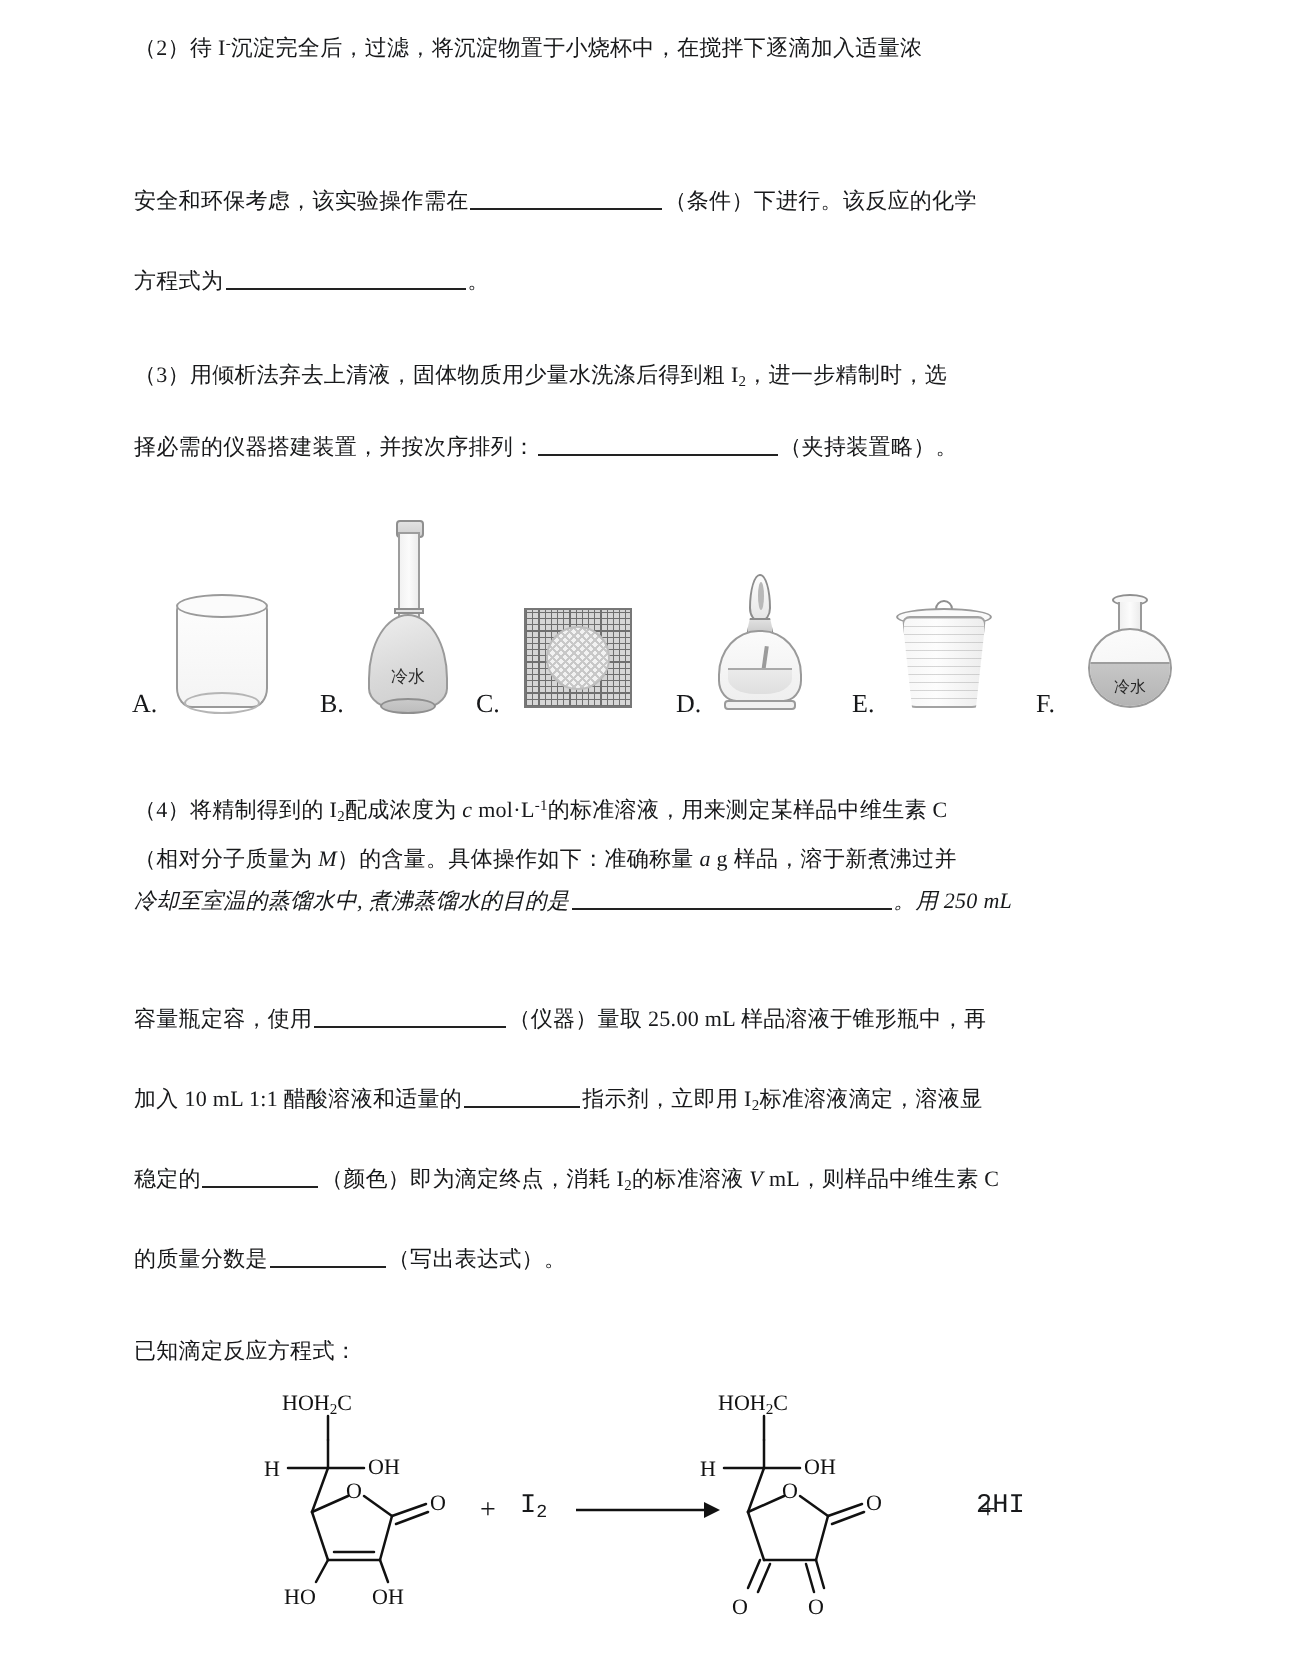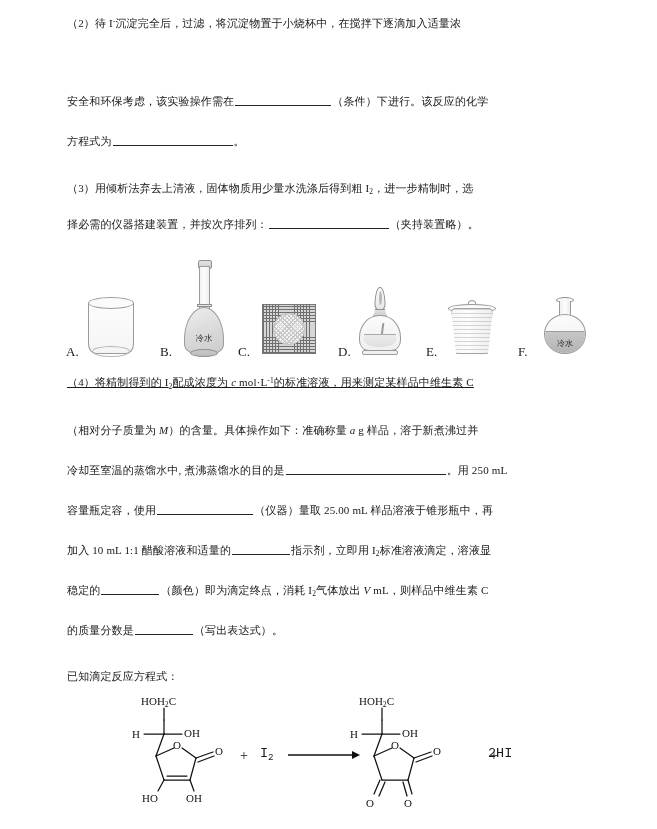--- a/index.html
+++ b/index.html
@@ -330,42 +330,42 @@
           <div class="rb-neck"></div>
           <div class="rb-body">
               <div class="rb-liquid"></div>
             </div>
           <div class="rb-text">冷水</div>
         </div>
       </div>
     </div>
   </div>
 
-  <div class="tline" style="top:372px;text-decoration:underline;">
+  <div class="tline" style="top:394px;">
     <span>（4）将精制得到的 I</span><sub>2</sub><span>配成浓度为 </span><span class="ital">c</span><span> mol·L</span><sup>-1</sup><span>的标准溶液，用来测定某样品中维生素 C</span>
   </div>
 
   <div class="tline" style="top:422px;">
     <span>（相对分子质量为 </span><span class="ital">M</span><span>）的含量。具体操作如下：准确称量 </span><span class="ital">a</span><span> g 样品，溶于新煮沸过并</span>
   </div>
 
-  <div class="tline" style="top:462px;">
+  <div class="tline" style="top:443px;font-style:italic;">
     <span>冷却至室温的蒸馏水中, 煮沸蒸馏水的目的是</span><span class="blank b-xxl"></span><span>。用 250 mL</span>
   </div>
 
   <div class="tline" style="top:502px;">
     <span>容量瓶定容，使用</span><span class="blank b-lg"></span><span>（仪器）量取 25.00  mL 样品溶液于锥形瓶中，再</span>
   </div>
 
   <div class="tline" style="top:542px;">
     <span>加入 10  mL  1:1 醋酸溶液和适量的</span><span class="blank b-sm"></span><span>指示剂，立即用 I</span><sub>2</sub><span>标准溶液滴定，溶液显</span>
   </div>
 
   <div class="tline" style="top:582px;">
-    <span>稳定的</span><span class="blank b-sm"></span><span>（颜色）即为滴定终点，消耗 I</span><sub>2</sub><span>气体放出 </span><span class="ital">V</span><span> mL，则样品中维生素 C</span>
+    <span>稳定的</span><span class="blank b-sm"></span><span>（颜色）即为滴定终点，消耗 I</span><sub>2</sub><span>的标准溶液 </span><span class="ital">V</span><span> mL，则样品中维生素 C</span>
   </div>
 
   <div class="tline" style="top:622px;">
     <span>的质量分数是</span><span class="blank b-sm"></span><span>（写出表达式）。</span>
   </div>
 
   <div class="tline" style="top:668px;">已知滴定反应方程式：</div>
 
   <div class="scheme">
 

